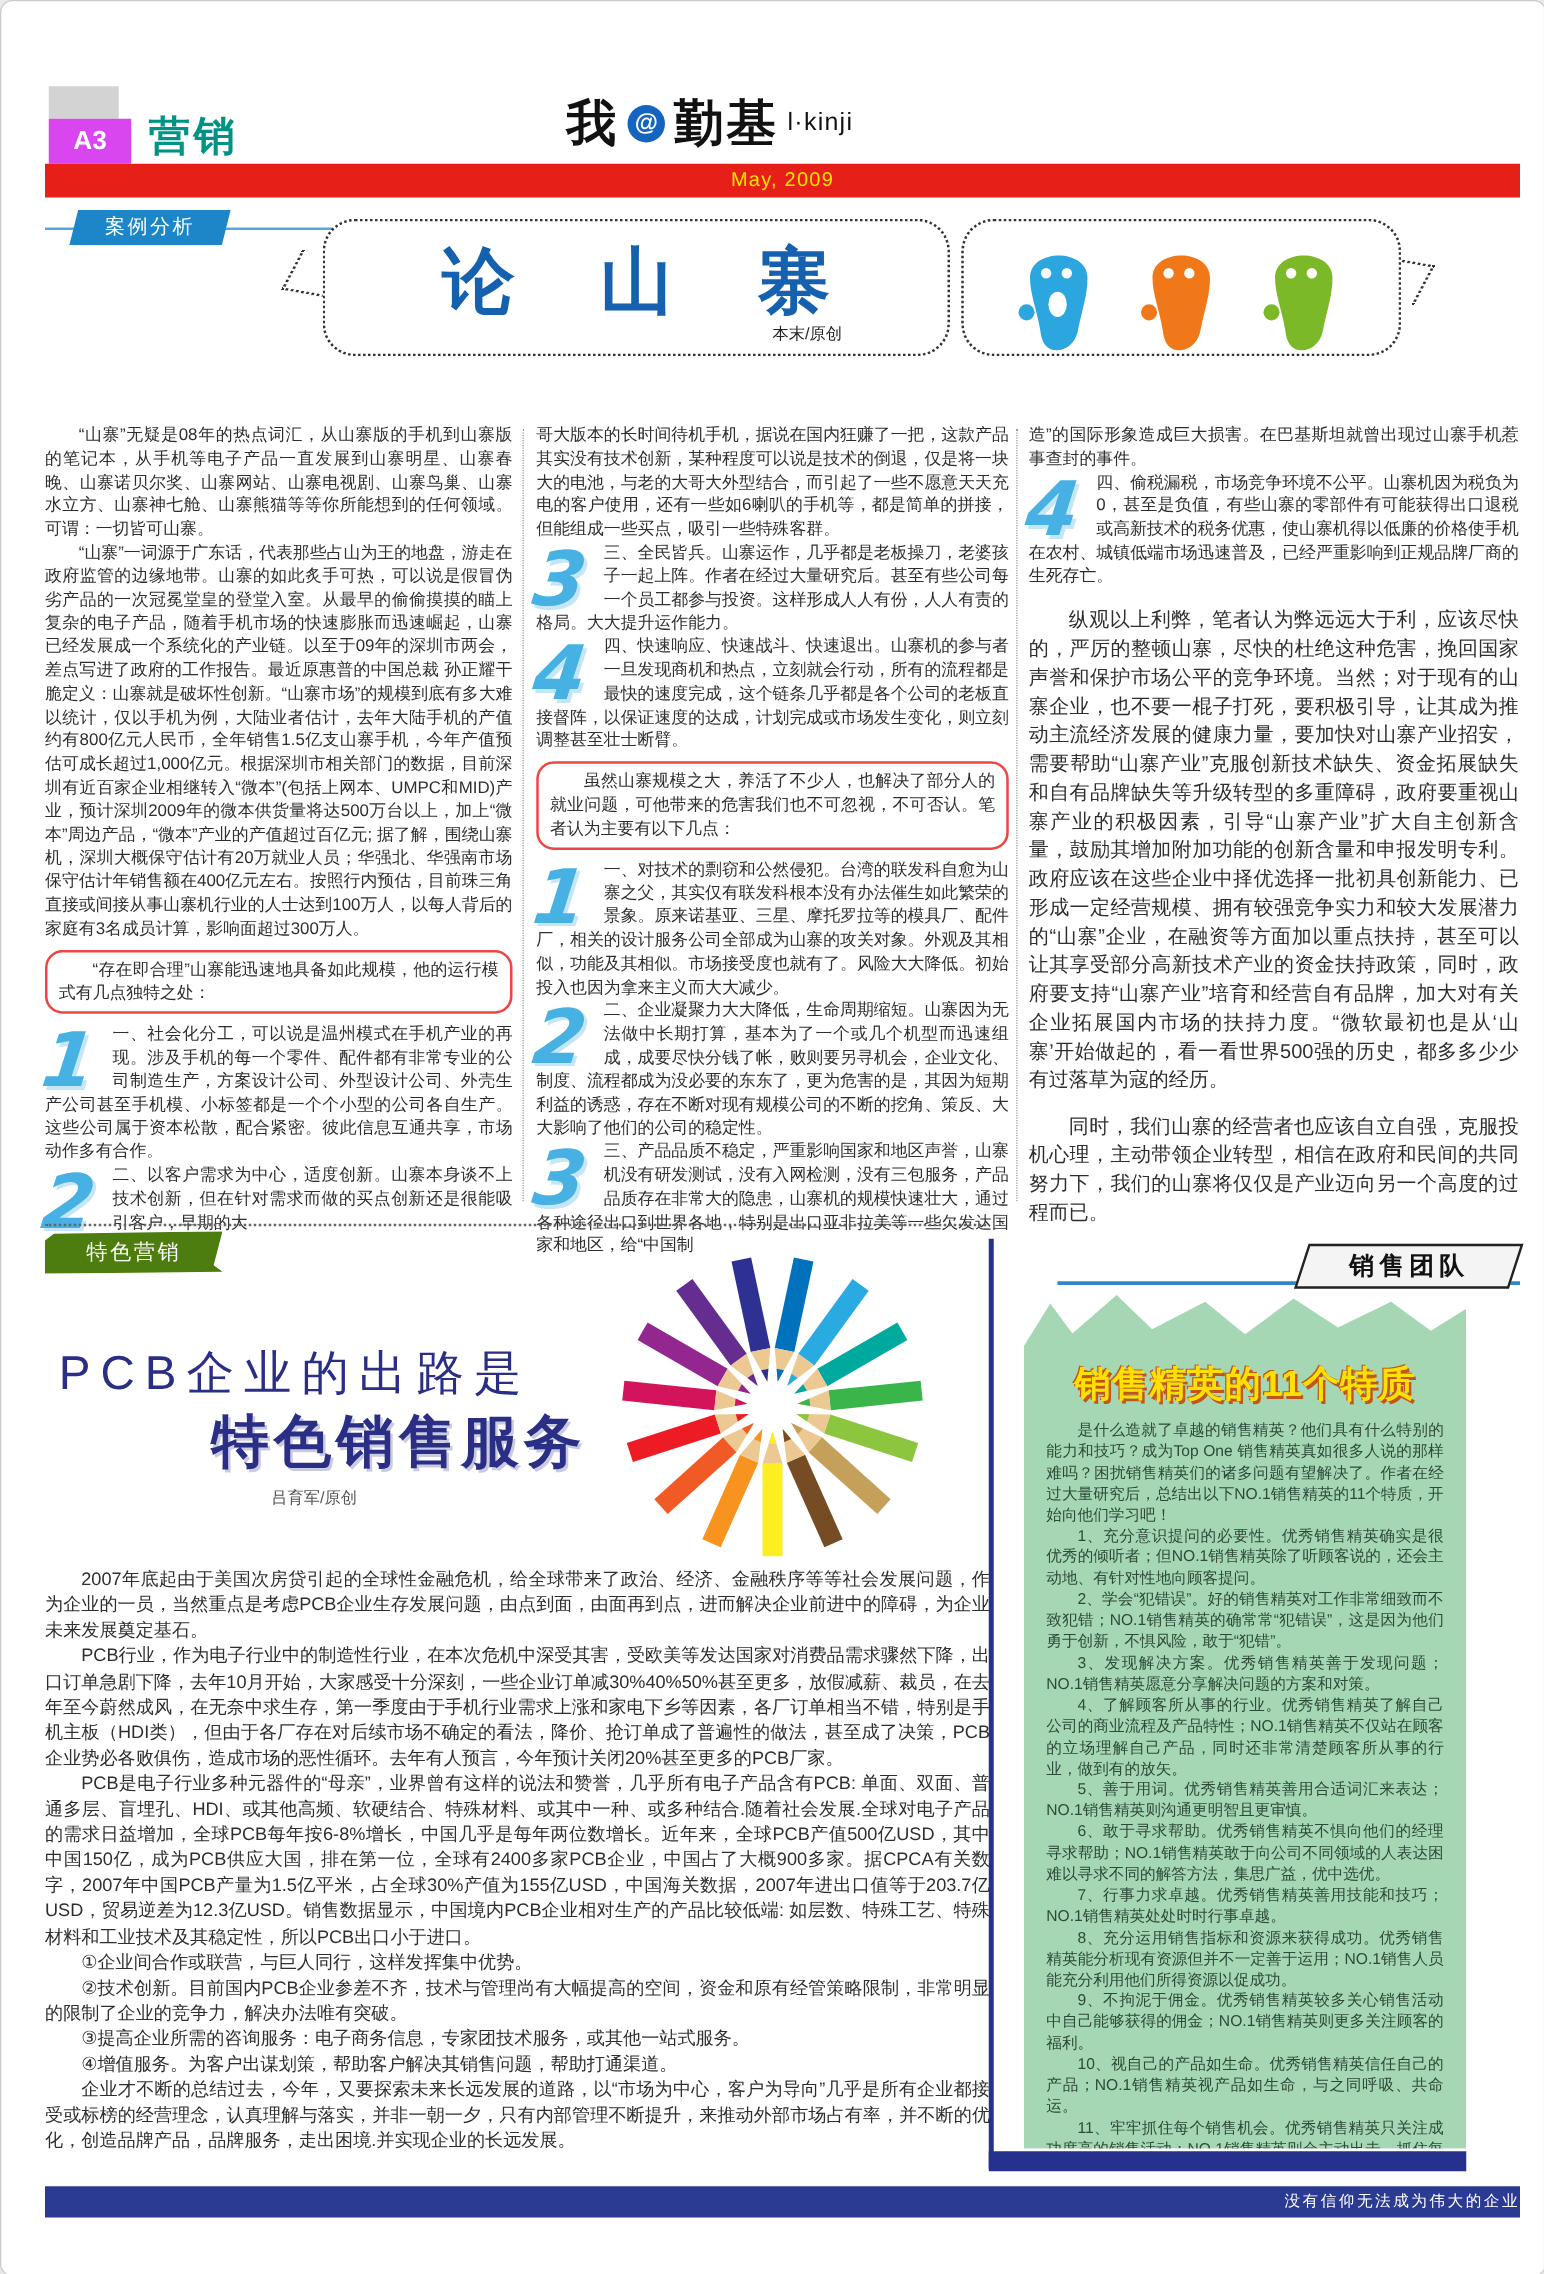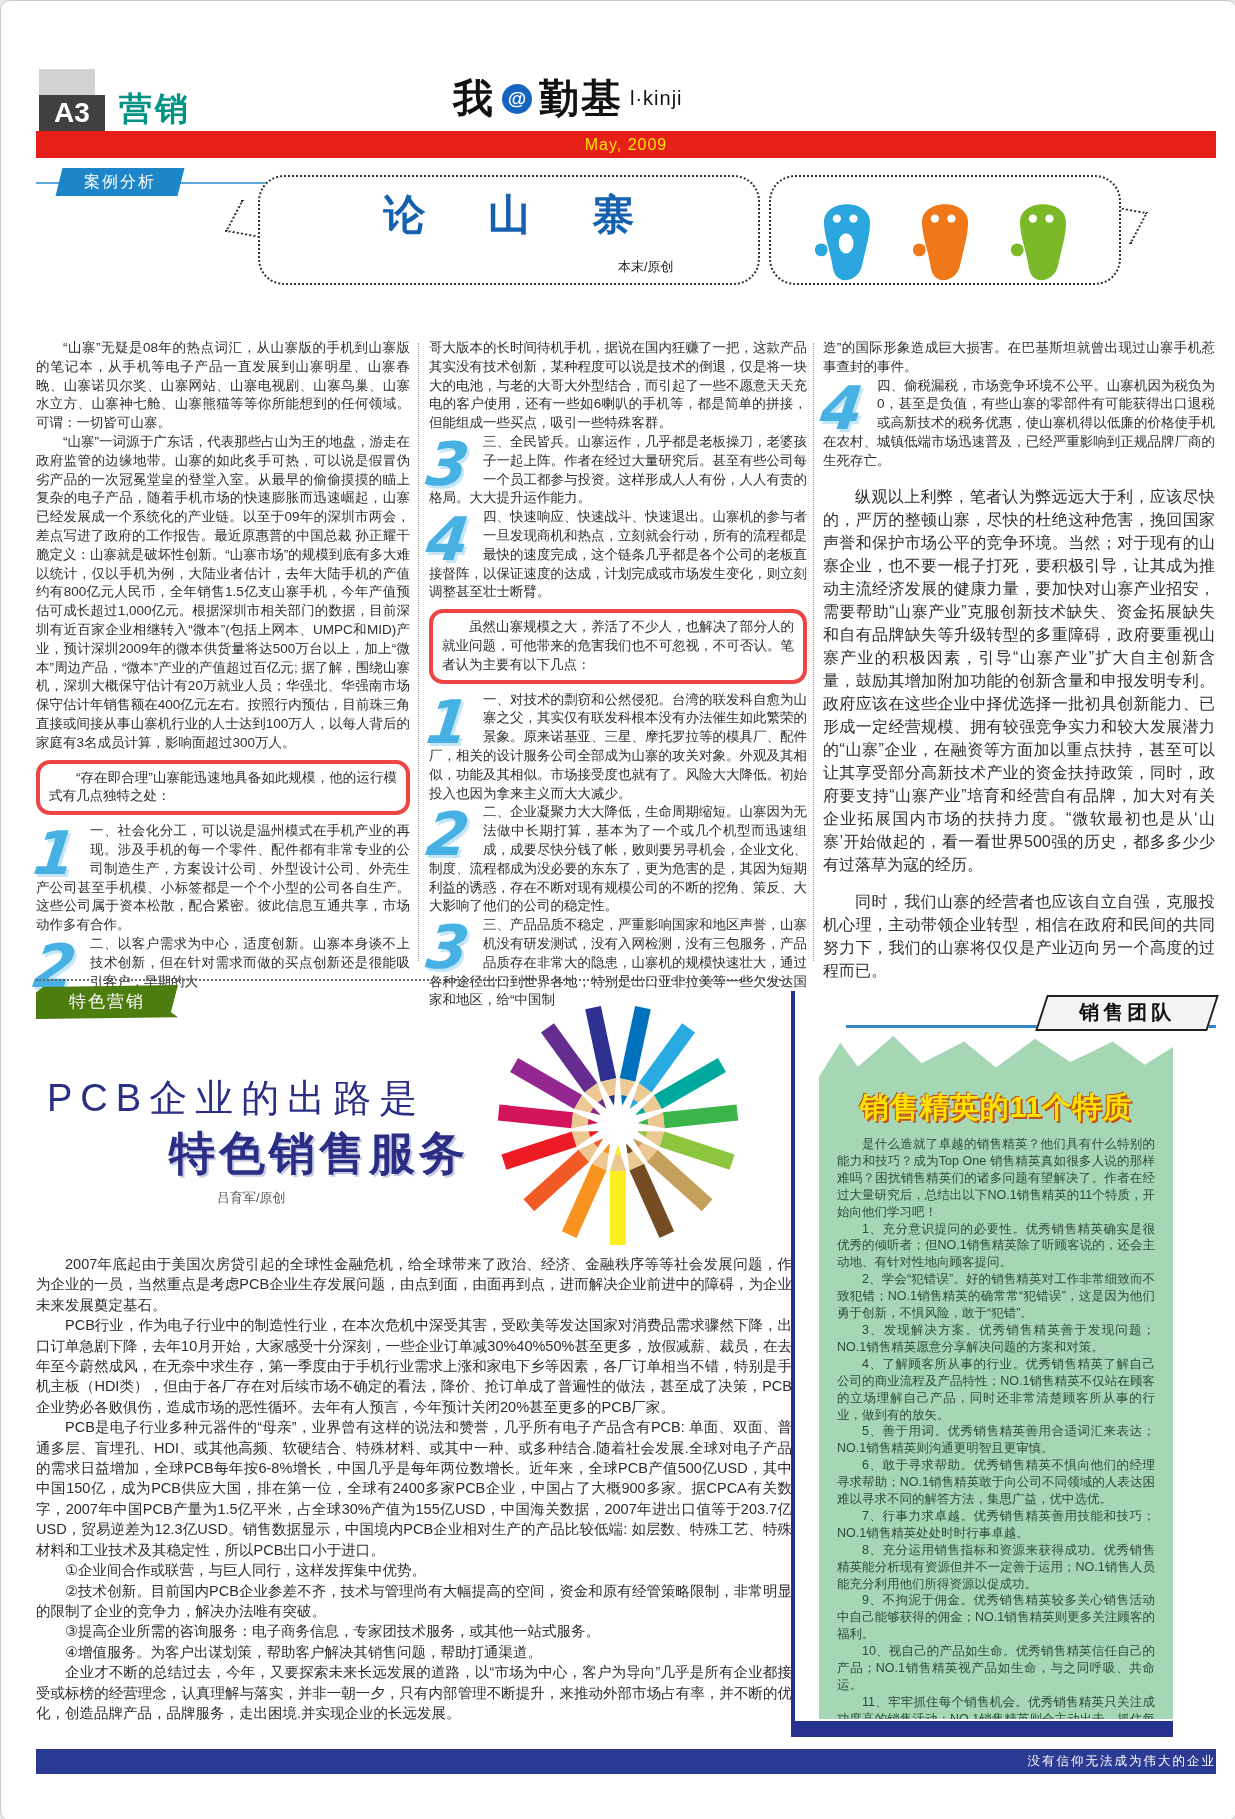--- a/index.html
+++ b/index.html
@@ -2,22 +2,22 @@
 <html><head>
 <meta charset="utf-8">
 <style>
   html,body{margin:0;padding:0;background:#e9e9e9;font-family:"Liberation Sans","DejaVu Sans",sans-serif;}
   .page{position:relative;width:1235px;height:1819px;margin:0 auto;background:#fff;
         border:1px solid #c9c9c9;border-radius:10px;overflow:hidden;}
   .abs{position:absolute;}
 
   
   .tab-light{left:38px;top:68px;width:56px;height:26px;background:#d3d3d3;}
-  .tab-dark{left:38px;top:94px;width:66px;height:36px;background:#404040;color:#fff;
-            font-size:28px;font-weight:bold;text-align:center;line-height:36px;}
+  .tab-dark{left:38px;top:94px;width:66px;height:36px;background:#d946ef;color:#fff;
+            font-size:21px;font-weight:bold;text-align:center;line-height:36px;}
   .section-label{left:118px;top:86px;font-size:33px;font-weight:bold;color:#009384;letter-spacing:3px;}
   .masthead{left:452px;top:70px;display:flex;align-items:center;gap:7px;}
   .masthead .zh{font-size:40px;font-weight:900;color:#111;letter-spacing:2px;}
   .masthead .at{display:inline-block;width:30px;height:30px;border-radius:50%;background:#1565c0;
                 color:#fff;font-size:19px;font-weight:bold;text-align:center;line-height:30px;}
   .masthead .latin{font-size:20px;font-weight:normal;color:#111;letter-spacing:1px;}
   .red-bar{left:35px;top:130px;width:1180px;height:27px;background:#e62019;text-align:center;}
   .red-bar span{color:#ffe400;font-size:16px;line-height:27px;letter-spacing:1px;}
 
   
@@ -29,29 +29,29 @@
   
   .bubble{border:2px dotted #333;border-radius:26px;background:#fff;}
   .bubble-l{left:257px;top:174px;width:498px;height:106px;}
   .bubble-r{left:768px;top:174px;width:348px;height:106px;}
   .tail{width:34px;height:34px;background:#fff;}
   .tail-l{left:233px;top:200px;border-left:2px dotted #333;border-bottom:2px dotted #333;
           transform:rotate(28deg) skewY(-18deg);}
   .tail-r{left:1102px;top:206px;border-right:2px dotted #333;border-top:2px dotted #333;
           transform:rotate(28deg) skewY(-18deg);}
   .main-title{width:100%;text-align:center;margin-top:10px;font-family:"DejaVu Serif","Liberation Serif",serif;
-              font-size:42px;font-weight:bold;color:#1660b0;letter-spacing:24px;text-indent:24px;}
+              font-size:58px;font-weight:bold;color:#1660b0;letter-spacing:24px;text-indent:24px;}
   .byline1{position:absolute;left:358px;bottom:7px;font-size:13px;color:#222;}
   .faces{display:flex;justify-content:center;align-items:flex-end;gap:16px;height:100%;padding-top:6px;box-sizing:border-box;}
 
   
   .art-col{font-size:13.5px;line-height:18.8px;color:#2e2e2e;text-align:justify;}
   .art-col p{margin:0;}
   .indent{text-indent:2em;}
-  .callout{border:4px solid #ef4444;border-radius:14px;padding:5px 9px;margin:7px 0;}
+  .callout{border:2px solid #ef4444;border-radius:14px;padding:5px 9px;margin:7px 0;}
   .bignum{float:left;width:54px;font-style:italic;font-weight:900;font-size:60px;line-height:.95;
           color:#2ea7e0;opacity:.88;transform:skewX(-7deg);margin:3px 2px -6px -2px;
           text-shadow:3px 3px 0 rgba(172,220,242,.8);font-family:"DejaVu Sans",sans-serif;}
   .col1{left:35px;top:338px;width:374px;}
   .col2{left:428px;top:338px;width:378px;}
   .col3{left:822px;top:338px;width:392px;}
   .col3 .big{font-size:16px;line-height:23px;margin-top:14px;}
   .vrule{width:0;border-left:1px dotted #999;top:342px;height:618px;}
   .vrule1{left:417px;} .vrule2{left:812px;}
 

